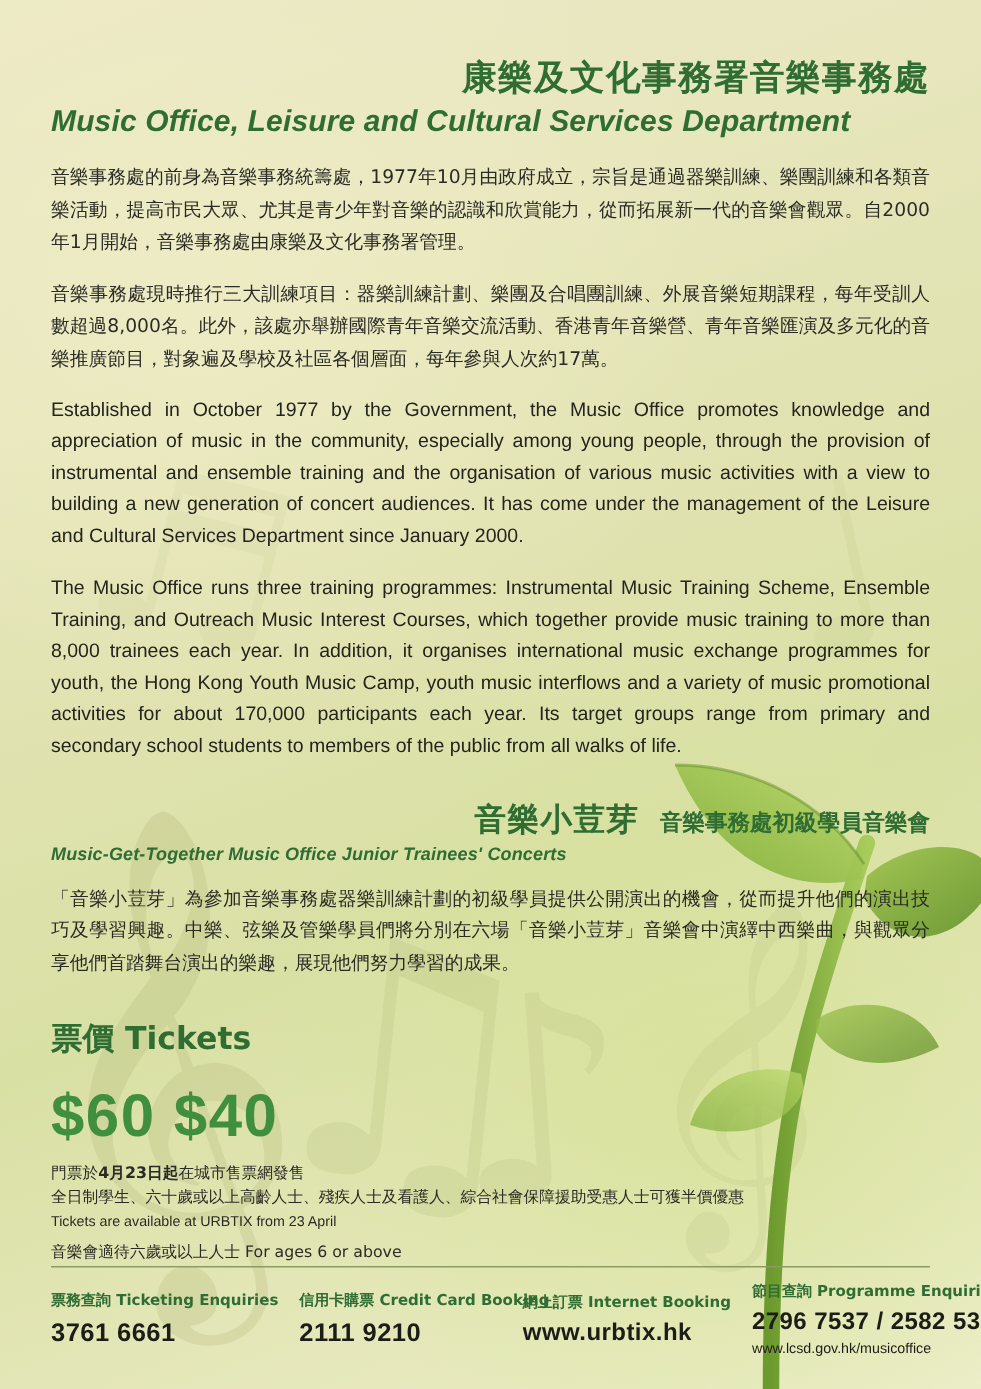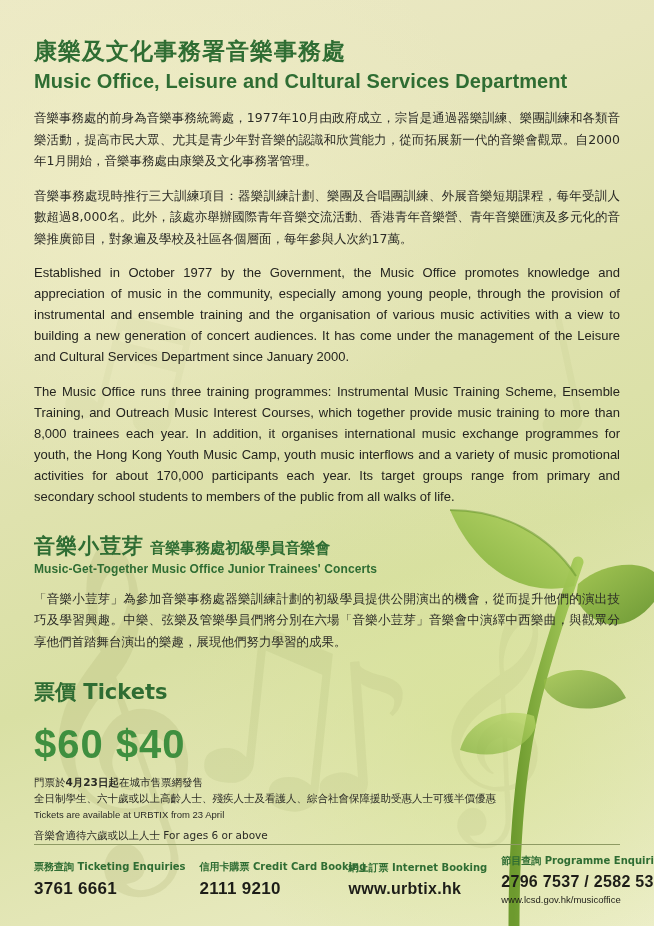--- a/index.html
+++ b/index.html
@@ -42,33 +42,35 @@
   
   .sprout { position: absolute; right: -10px; bottom: 0px; width: 300px; height: 460px; pointer-events: none; }
 
   .content {
     position: relative;
     z-index: 3;
     padding: 36px 34px 0 34px;
     box-sizing: border-box;
   }
   .title-cn {
-    font-family: Liberation Serif, serif;
+    font-family: Liberation Mono, monospace;
     font-size: 23px;
     font-weight: bold;
     color: #2f6d33;
     letter-spacing: 1px;
     margin: 0 0 3px 0;
+    text-align: right;
   }
   .title-en {
     font-size: 20px;
     font-weight: bold;
     color: #2f6d33;
     margin: 0 0 14px 0;
     letter-spacing: 0.1px;
+    font-style: italic;
   }
   p.cn {
     font-family: "DejaVu Sans", sans-serif;
     font-size: 12.5px;
     line-height: 1.72;
     color: #2b2b26;
     margin: 0 0 13px 0;
     text-align: justify;
   }
   p.en {

